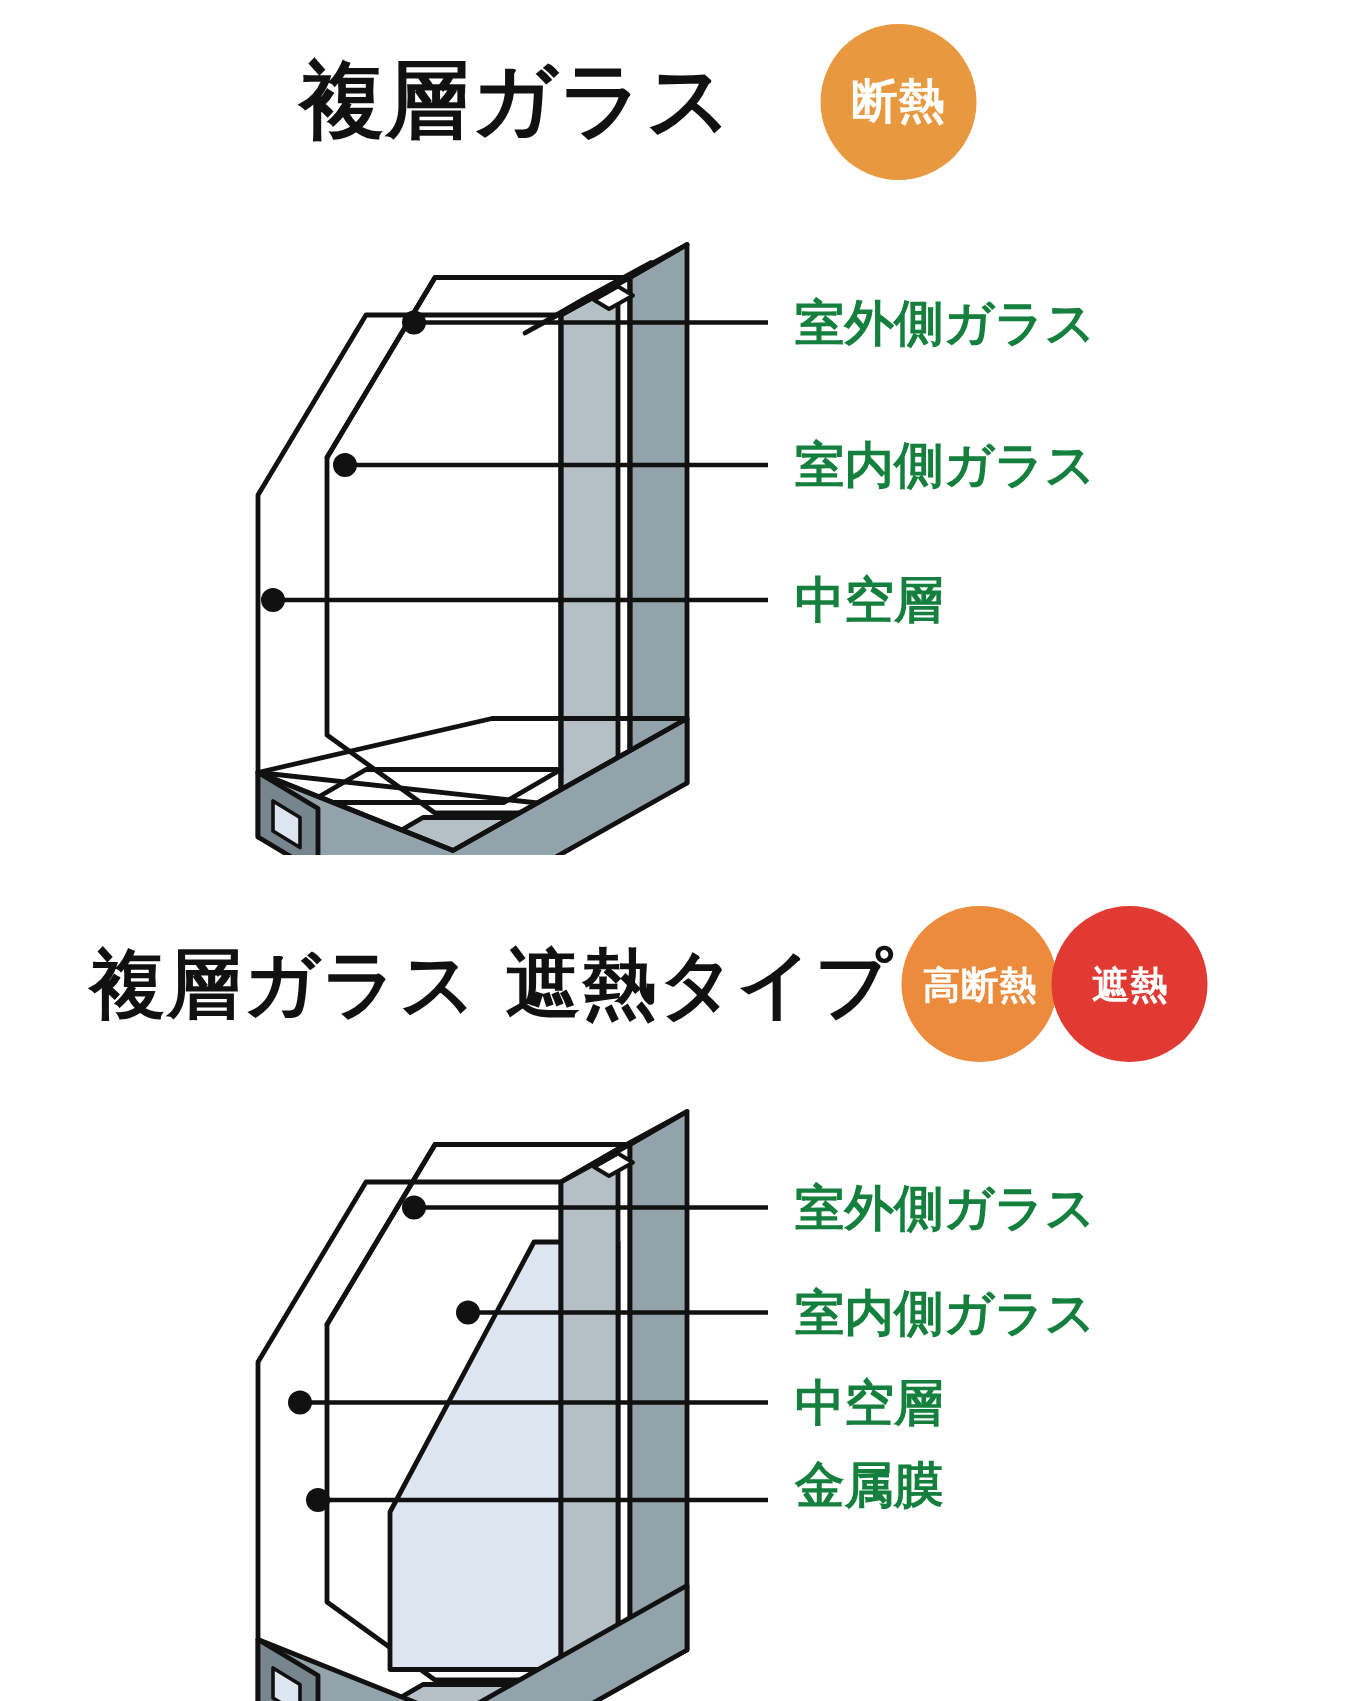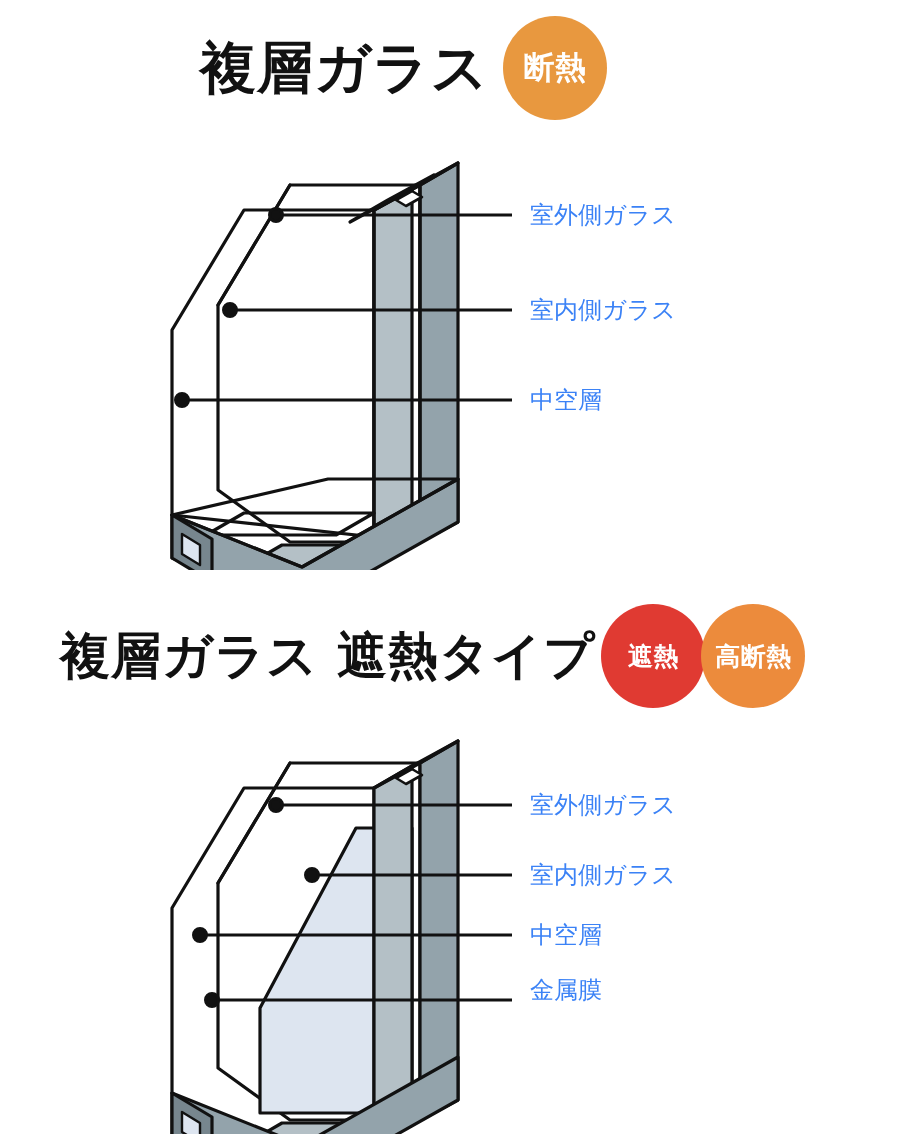--- a/index.html
+++ b/index.html
@@ -31,21 +31,21 @@
   #section-1 { top: 0; height: 590px; }
   #section-2 { top: 590px; height: 544px; }
 
   
   .heading-row {
     position: absolute;
     display: flex;
     align-items: center;
     white-space: nowrap;
   }
-  #heading-row-1 { left: 200px; top: 14px; height: 108px; }
+  #heading-row-1 { left: 200px; top: 14px; height: 108px; gap: 44px; }
   #heading-row-2 { left: 60px; top: 12px; height: 108px; }
 
   .heading-title {
     font-size: 56px;
     font-weight: 700;
     letter-spacing: 1px;
     line-height: 1;
     color: #111111;
     font-family: "DejaVu Sans", "Liberation Sans", sans-serif;
   }
@@ -87,24 +87,24 @@
   .callouts {
     position: absolute;
     left: 0;
     top: 0;
     width: 900px;
     height: 100%;
     pointer-events: none;
   }
   .callout-label {
     position: absolute;
-    font-size: 24px;
-    font-weight: 400;
+    font-size: 33px;
+    font-weight: 700;
     line-height: 1;
-    color: #3b82f6;
+    color: #15803d;
     white-space: nowrap;
     transform: translateY(-50%);
   }
 </style>
 </head>
 <body>
 
 <div class="page">
 
   <div class="section" id="section-1">
@@ -174,22 +174,22 @@
       <div class="callout-label" style="left:530px; top:400px;">中空層</div>
     </div>
 
   </div>
 
   <div class="section" id="section-2">
 
     <div class="heading-row" id="heading-row-2">
       <span class="heading-title">複層ガラス  遮熱タイプ</span>
       <span class="badge-group">
+        <span class="badge small-text" id="badge-2-0" style="background: rgb(236, 139, 60);">高断熱</span>
         <span class="badge small-text" id="badge-2-1" style="background: rgb(224, 58, 50);">遮熱</span>
-        <span class="badge small-text" id="badge-2-0" style="background: rgb(236, 139, 60);">高断熱</span>
       </span>
     </div>
 
     <div class="figure" id="figure-2" style="top:128px;">
       <svg width="460" height="420" viewBox="0 0 460 420" xmlns="http://www.w3.org/2000/svg">
         <g fill="none" stroke="#111111" stroke-width="3.2" stroke-linejoin="round" stroke-linecap="round">
 
           <path d="M 98 165 L 98 350 L 170 402 L 300 402 L 300 45 L 170 45 Z" fill="#ffffff"></path>
           <path d="M 98 165 L 170 45" fill="none"></path>
 

